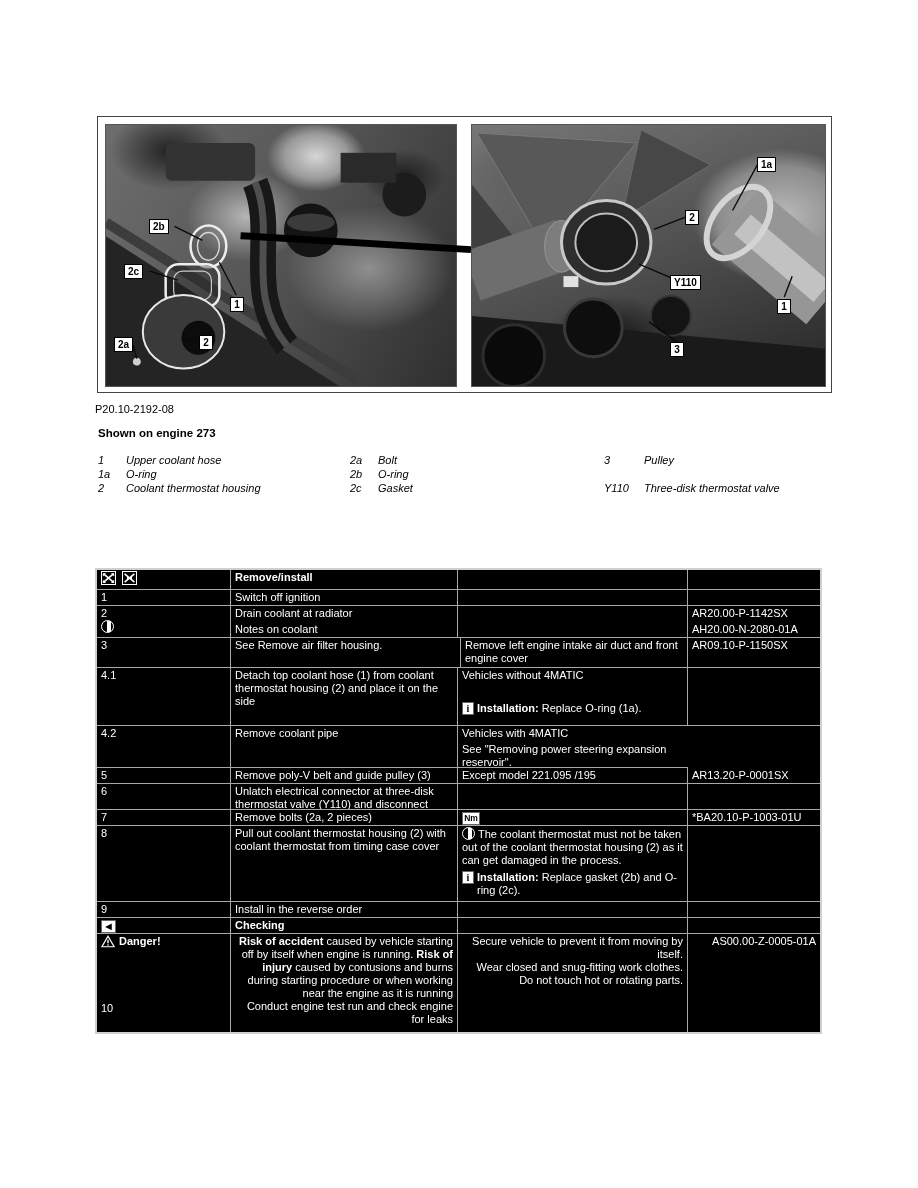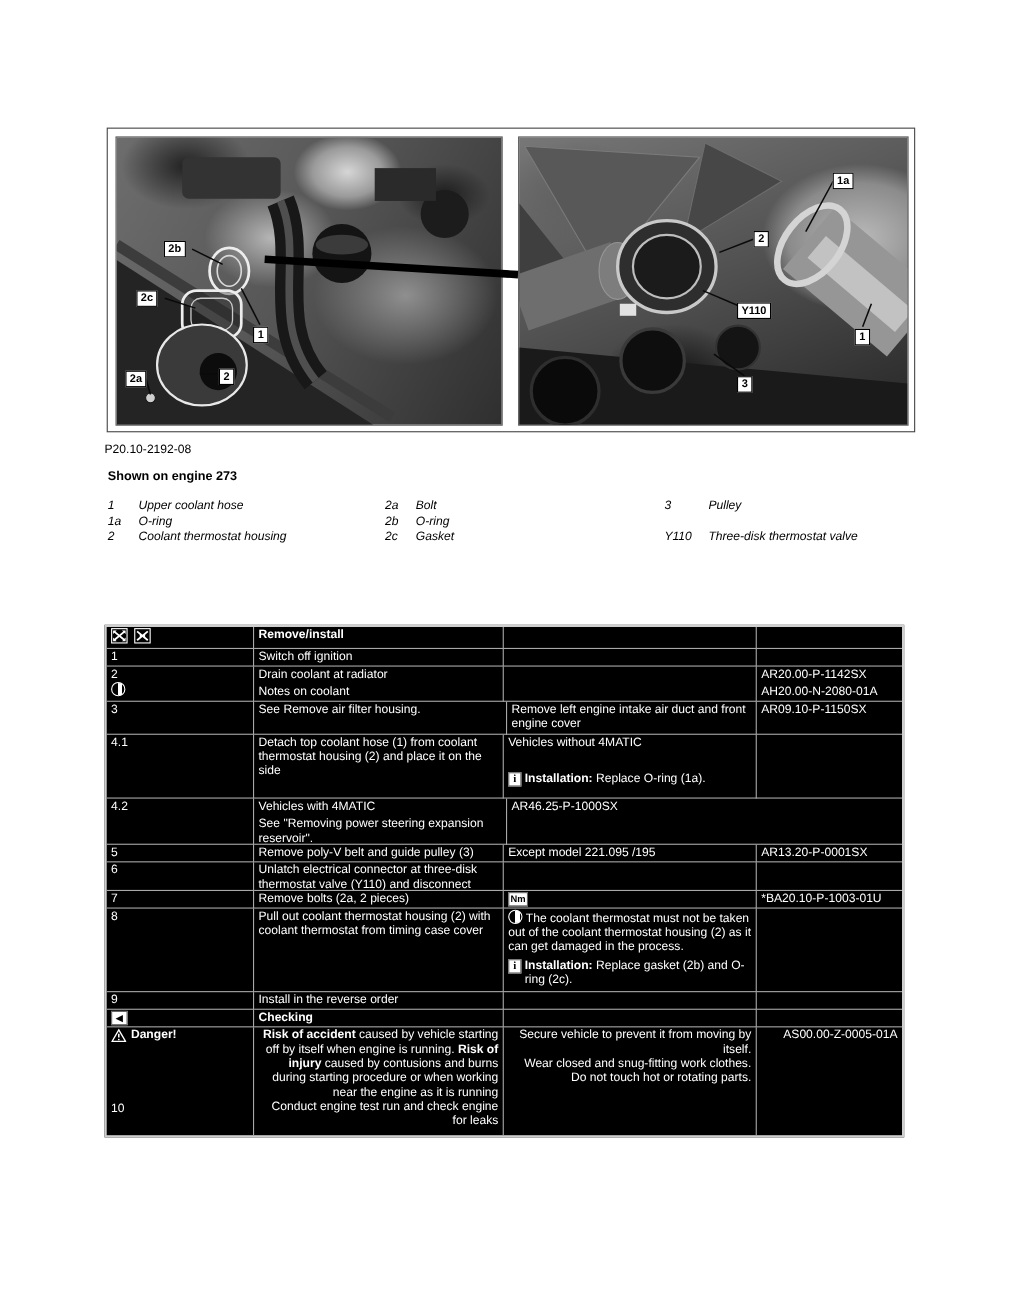--- a/index.html
+++ b/index.html
@@ -248,25 +248,25 @@
         <div class="install-line">
           <span class="chip chip-i">i</span>
           <span><span class="bold">Installation:</span> <span>Replace O-ring (1a).</span></span>
         </div>
       </div>
       <div class="tcell c4 h58"></div>
     </div>
 
     <div class="trow">
       <div class="tcell c1 h42">4.2</div>
+      <div class="tcell c2 h42">Remove coolant pipe</div>
       <div class="tcell c3 h42">
         <div>Vehicles with 4MATIC</div>
         <div style="margin-top:3px;">See "Removing power steering expansion reservoir".</div>
       </div>
-      <div class="tcell c4 h42">AR46.25-P-1000SX</div>
     </div>
 
     <div class="trow">
       <div class="tcell c1 h16">5</div>
       <div class="tcell c2 h16">Remove poly-V belt and guide pulley (3)</div>
       <div class="tcell c3 h16">Except model 221.095 /195</div>
       <div class="tcell c4 h16">AR13.20-P-0001SX</div>
     </div>
 
     <div class="trow">

